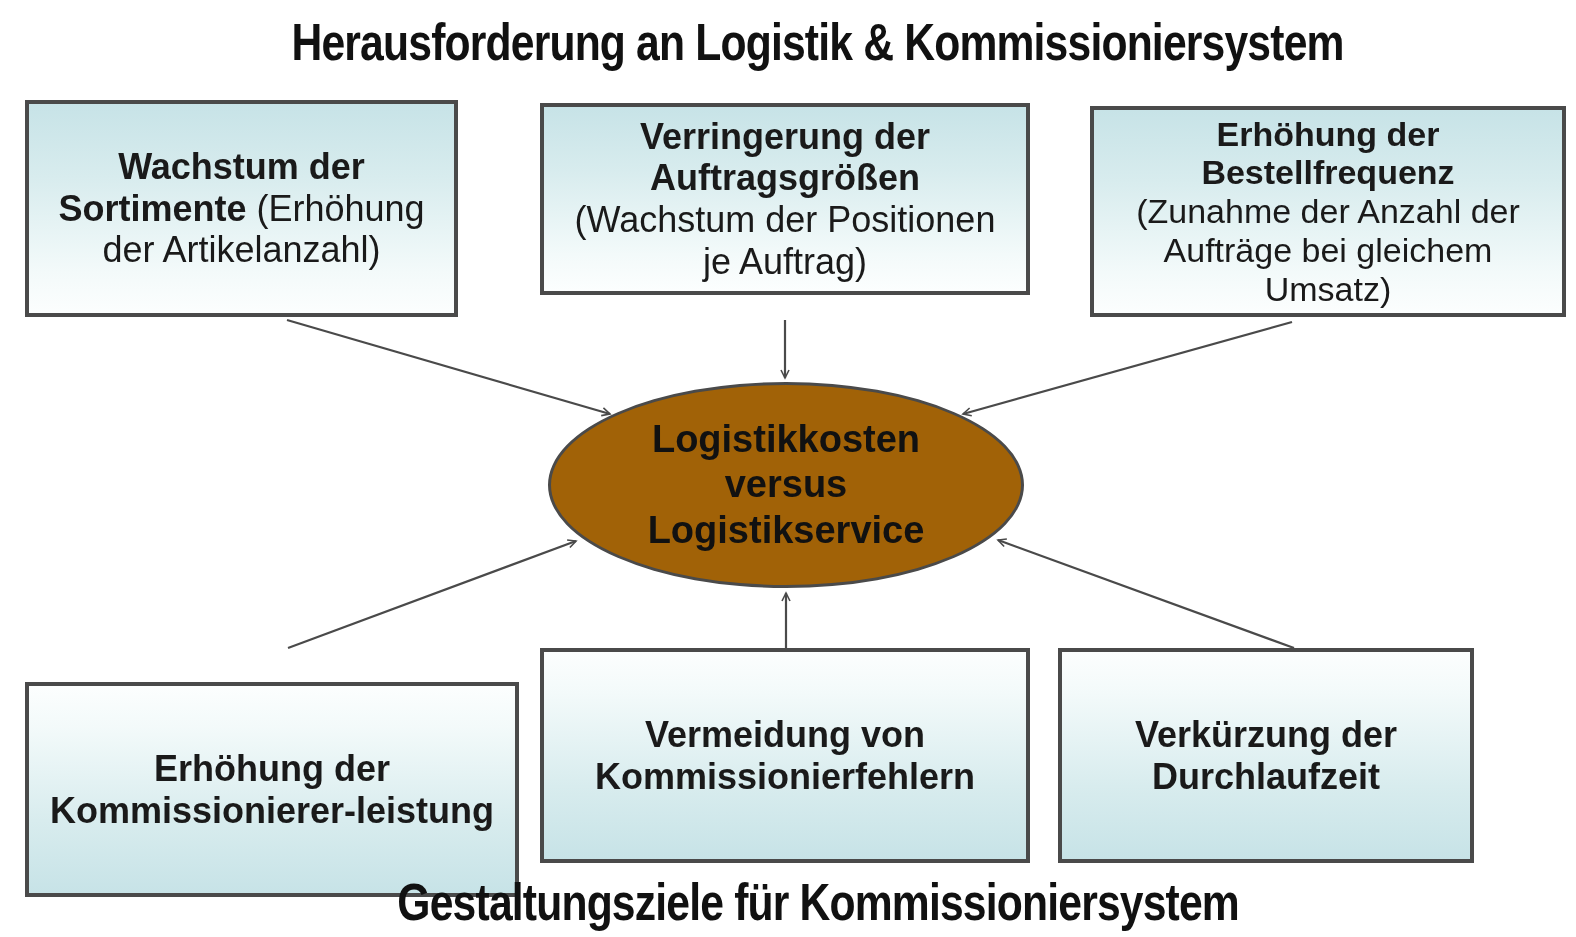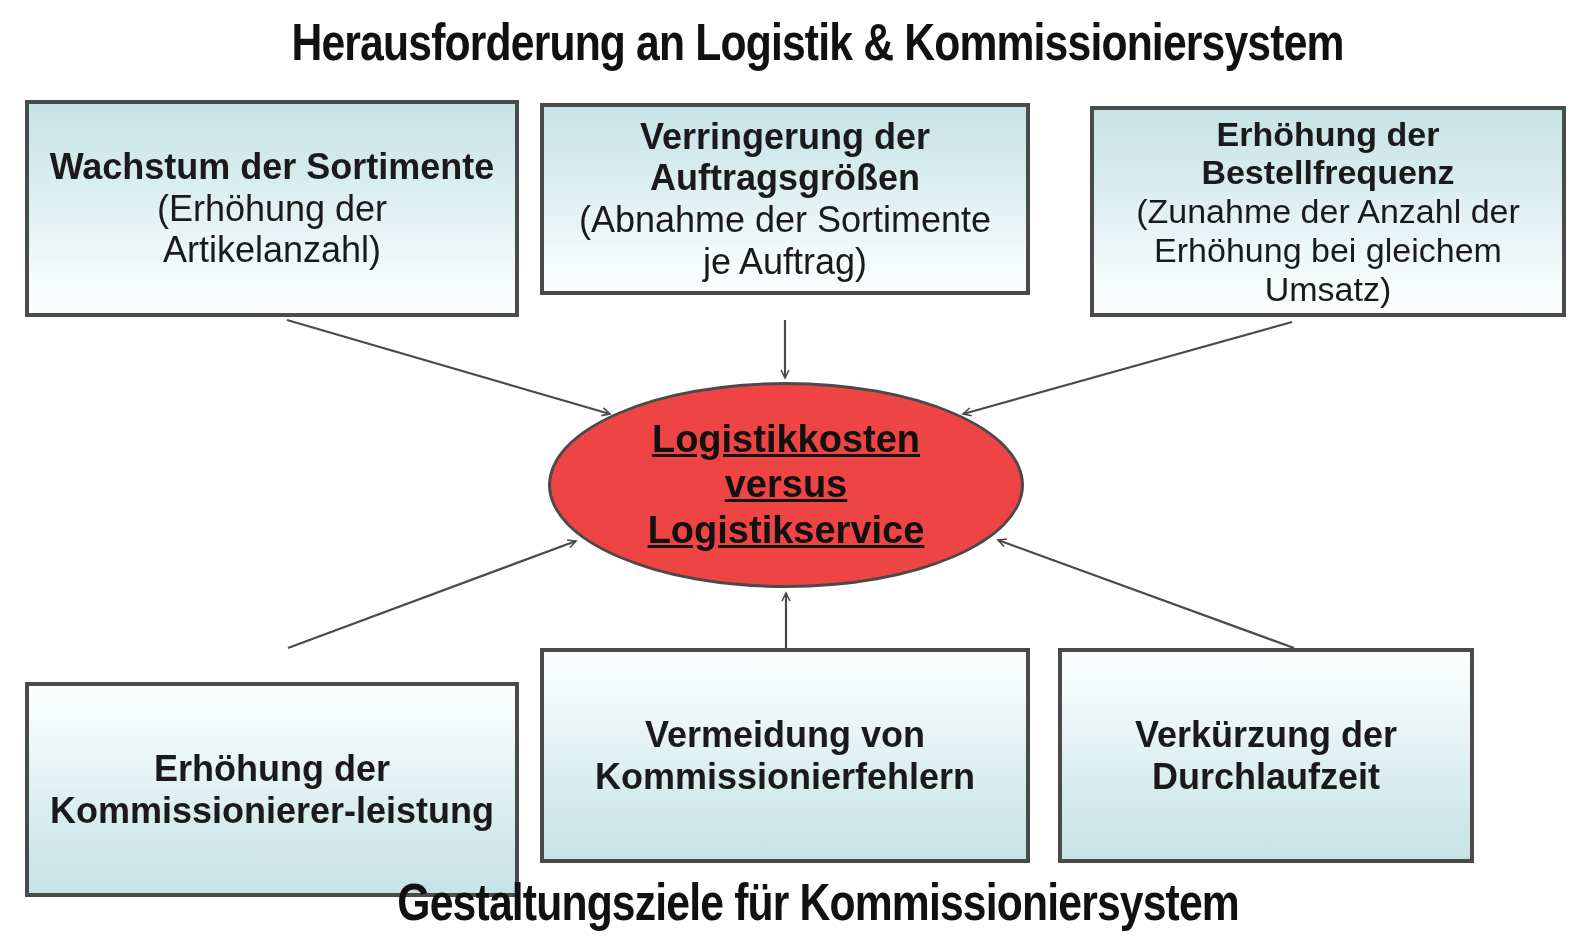--- a/index.html
+++ b/index.html
@@ -60,49 +60,48 @@
   .box-text.small { font-size: 34px; line-height: 1.14; }
   .box-text .b { font-weight: bold; }
   .box-text .block { display: block; }
 
   .ellipse {
     position: absolute;
     left: 548px;
     top: 382px;
     width: 476px;
     height: 206px;
-    background: #ef4444;
+    background: #a16207;
     border: 3px solid #4a4a4a;
     border-radius: 50%;
     box-sizing: border-box;
     display: flex;
     align-items: center;
     justify-content: center;
     text-align: center;
-    text-decoration: underline;
   }
   .ellipse .ellipse-text {
     font-size: 38px;
     font-weight: bold;
     line-height: 1.2;
     white-space: pre-line;
     color: #111111;
   }
 
   .arrows {
     position: absolute;
     left: 0;
     top: 0;
     width: 1576px;
     height: 937px;
     pointer-events: none;
   }
 
   
-  #box-c1 { left: 25px;  top: 100px; width: 494px; height: 217px; }
+  #box-c1 { left: 25px;  top: 100px; width: 433px; height: 217px; }
   #box-c2 { left: 540px; top: 103px; width: 490px; height: 192px; }
   #box-c3 { left: 1058px; top: 106px; width: 476px; height: 211px; margin-left: 32px; }
   #box-g1 { left: 25px;  top: 648px; width: 494px; height: 215px; margin-top: 34px; }
   #box-g2 { left: 540px; top: 648px; width: 490px; height: 215px; }
   #box-g3 { left: 1058px; top: 648px; width: 416px; height: 215px; }
 </style>
 </head>
 <body>
 
 <div class="canvas">
@@ -114,28 +113,28 @@
   <div class="box fade-down" id="box-c1">
     <div class="box-text">
       <span class="b">Wachstum der Sortimente</span>
       <span>(Erhöhung der Artikelanzahl)</span>
     </div>
   </div>
 
   <div class="box fade-down" id="box-c2">
     <div class="box-text">
       <span class="b block">Verringerung der Auftragsgrößen</span>
-      <span>(Abnahme der Sortimente je Auftrag)</span>
+      <span>(Wachstum der Positionen je Auftrag)</span>
     </div>
   </div>
 
   <div class="box fade-down" id="box-c3">
     <div class="box-text small">
       <span class="b block">Erhöhung der Bestellfrequenz</span>
-      <span>(Zunahme der Anzahl der Erhöhung bei gleichem Umsatz)</span>
+      <span>(Zunahme der Anzahl der Aufträge bei gleichem Umsatz)</span>
     </div>
   </div>
 
   <div class="ellipse">
     <div class="ellipse-text">Logistikkosten
 versus
 Logistikservice</div>
   </div>
 
   <div class="box fade-up" id="box-g1">

